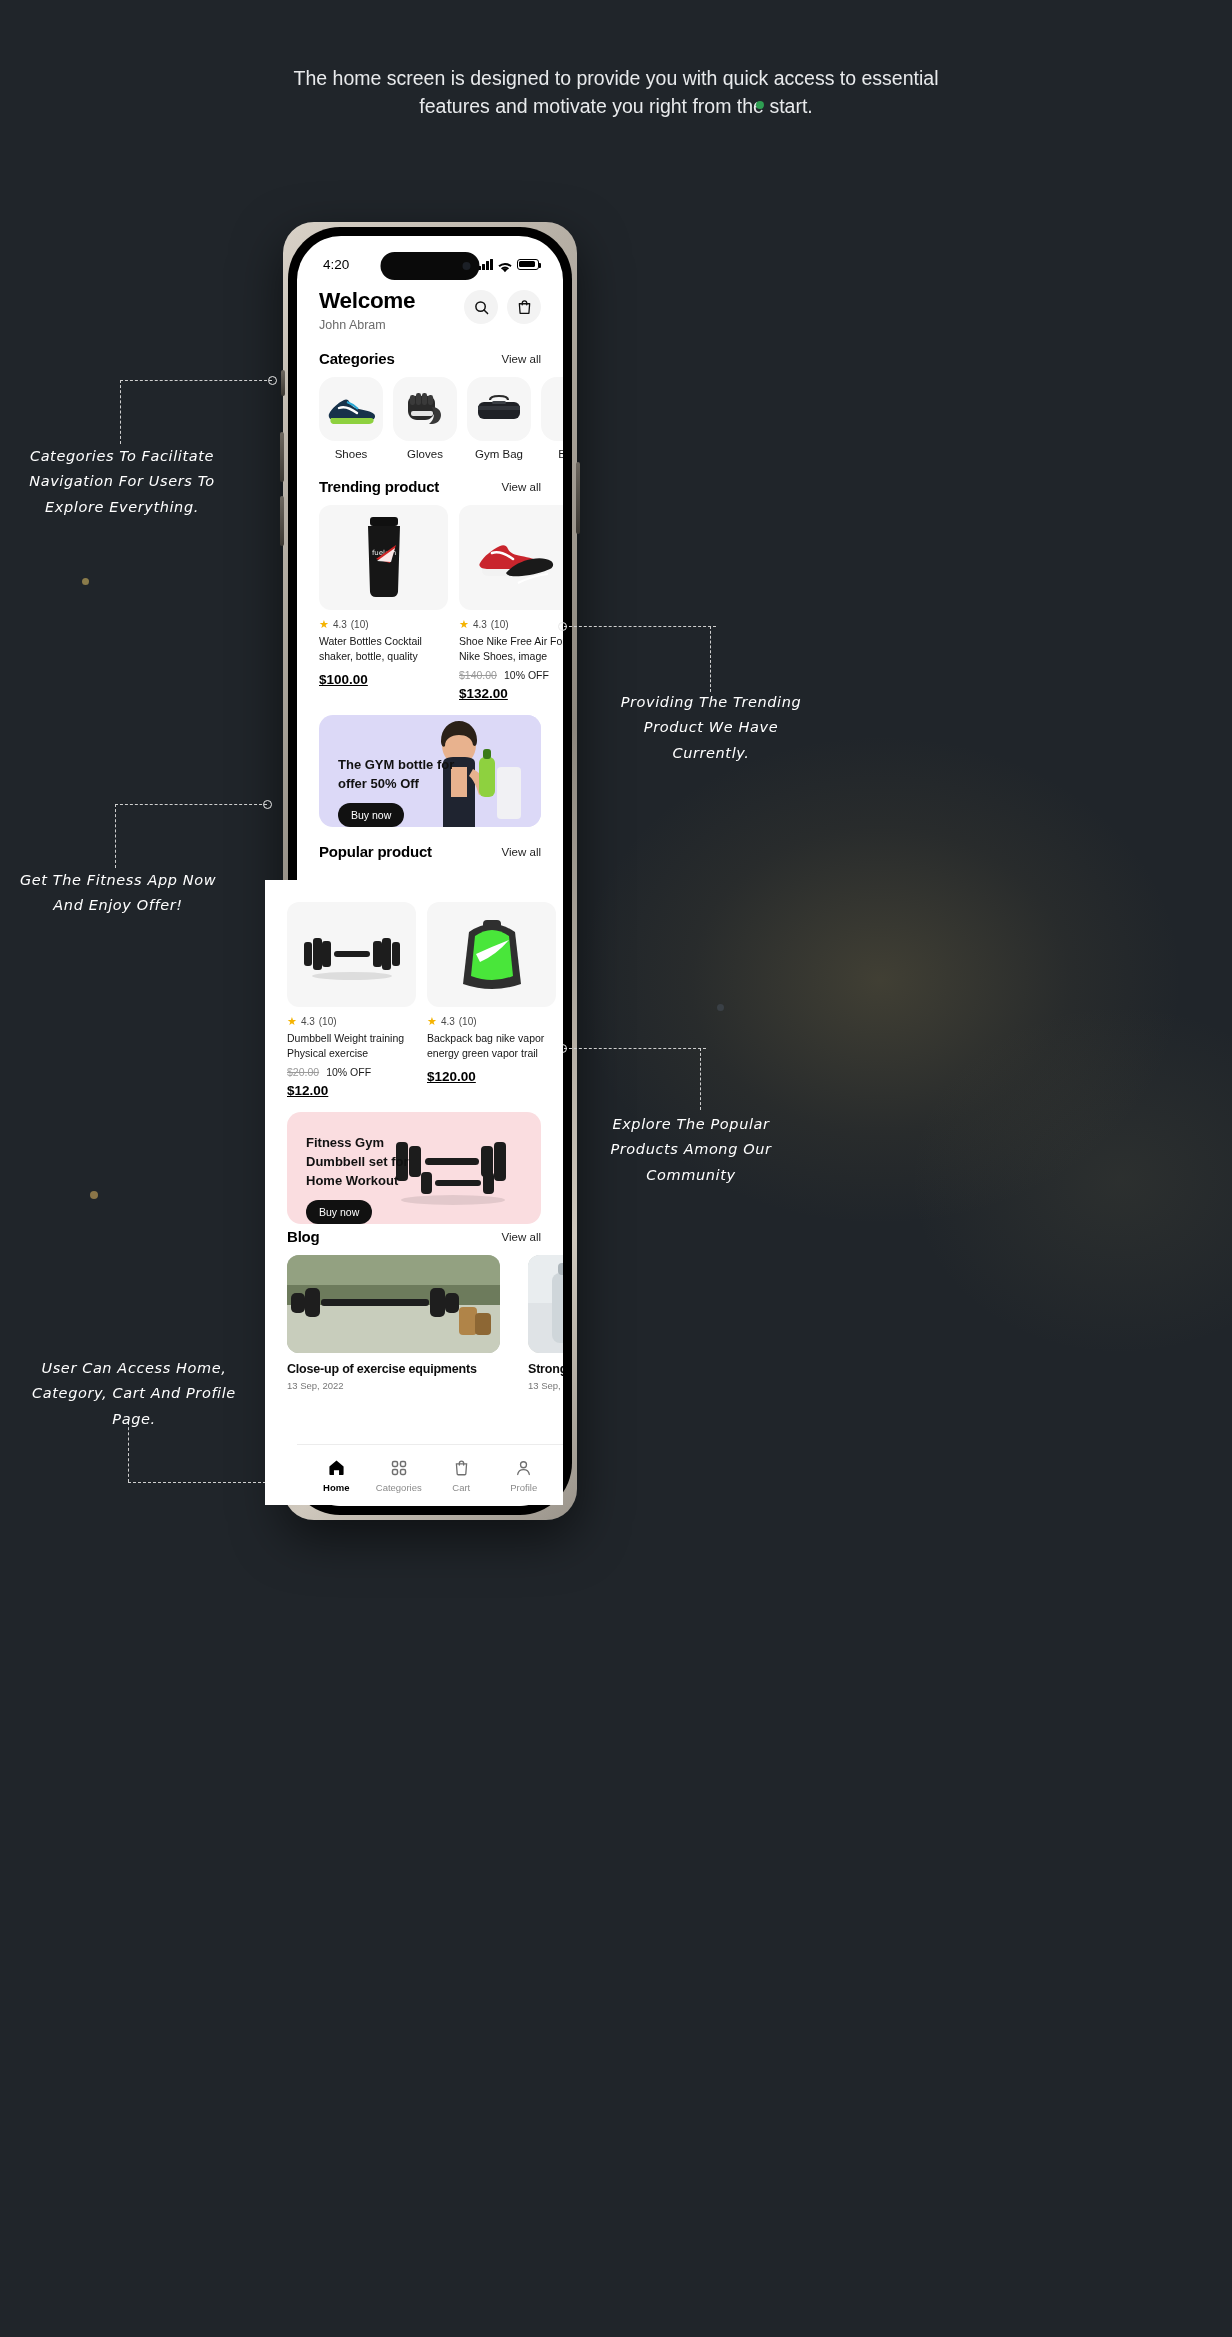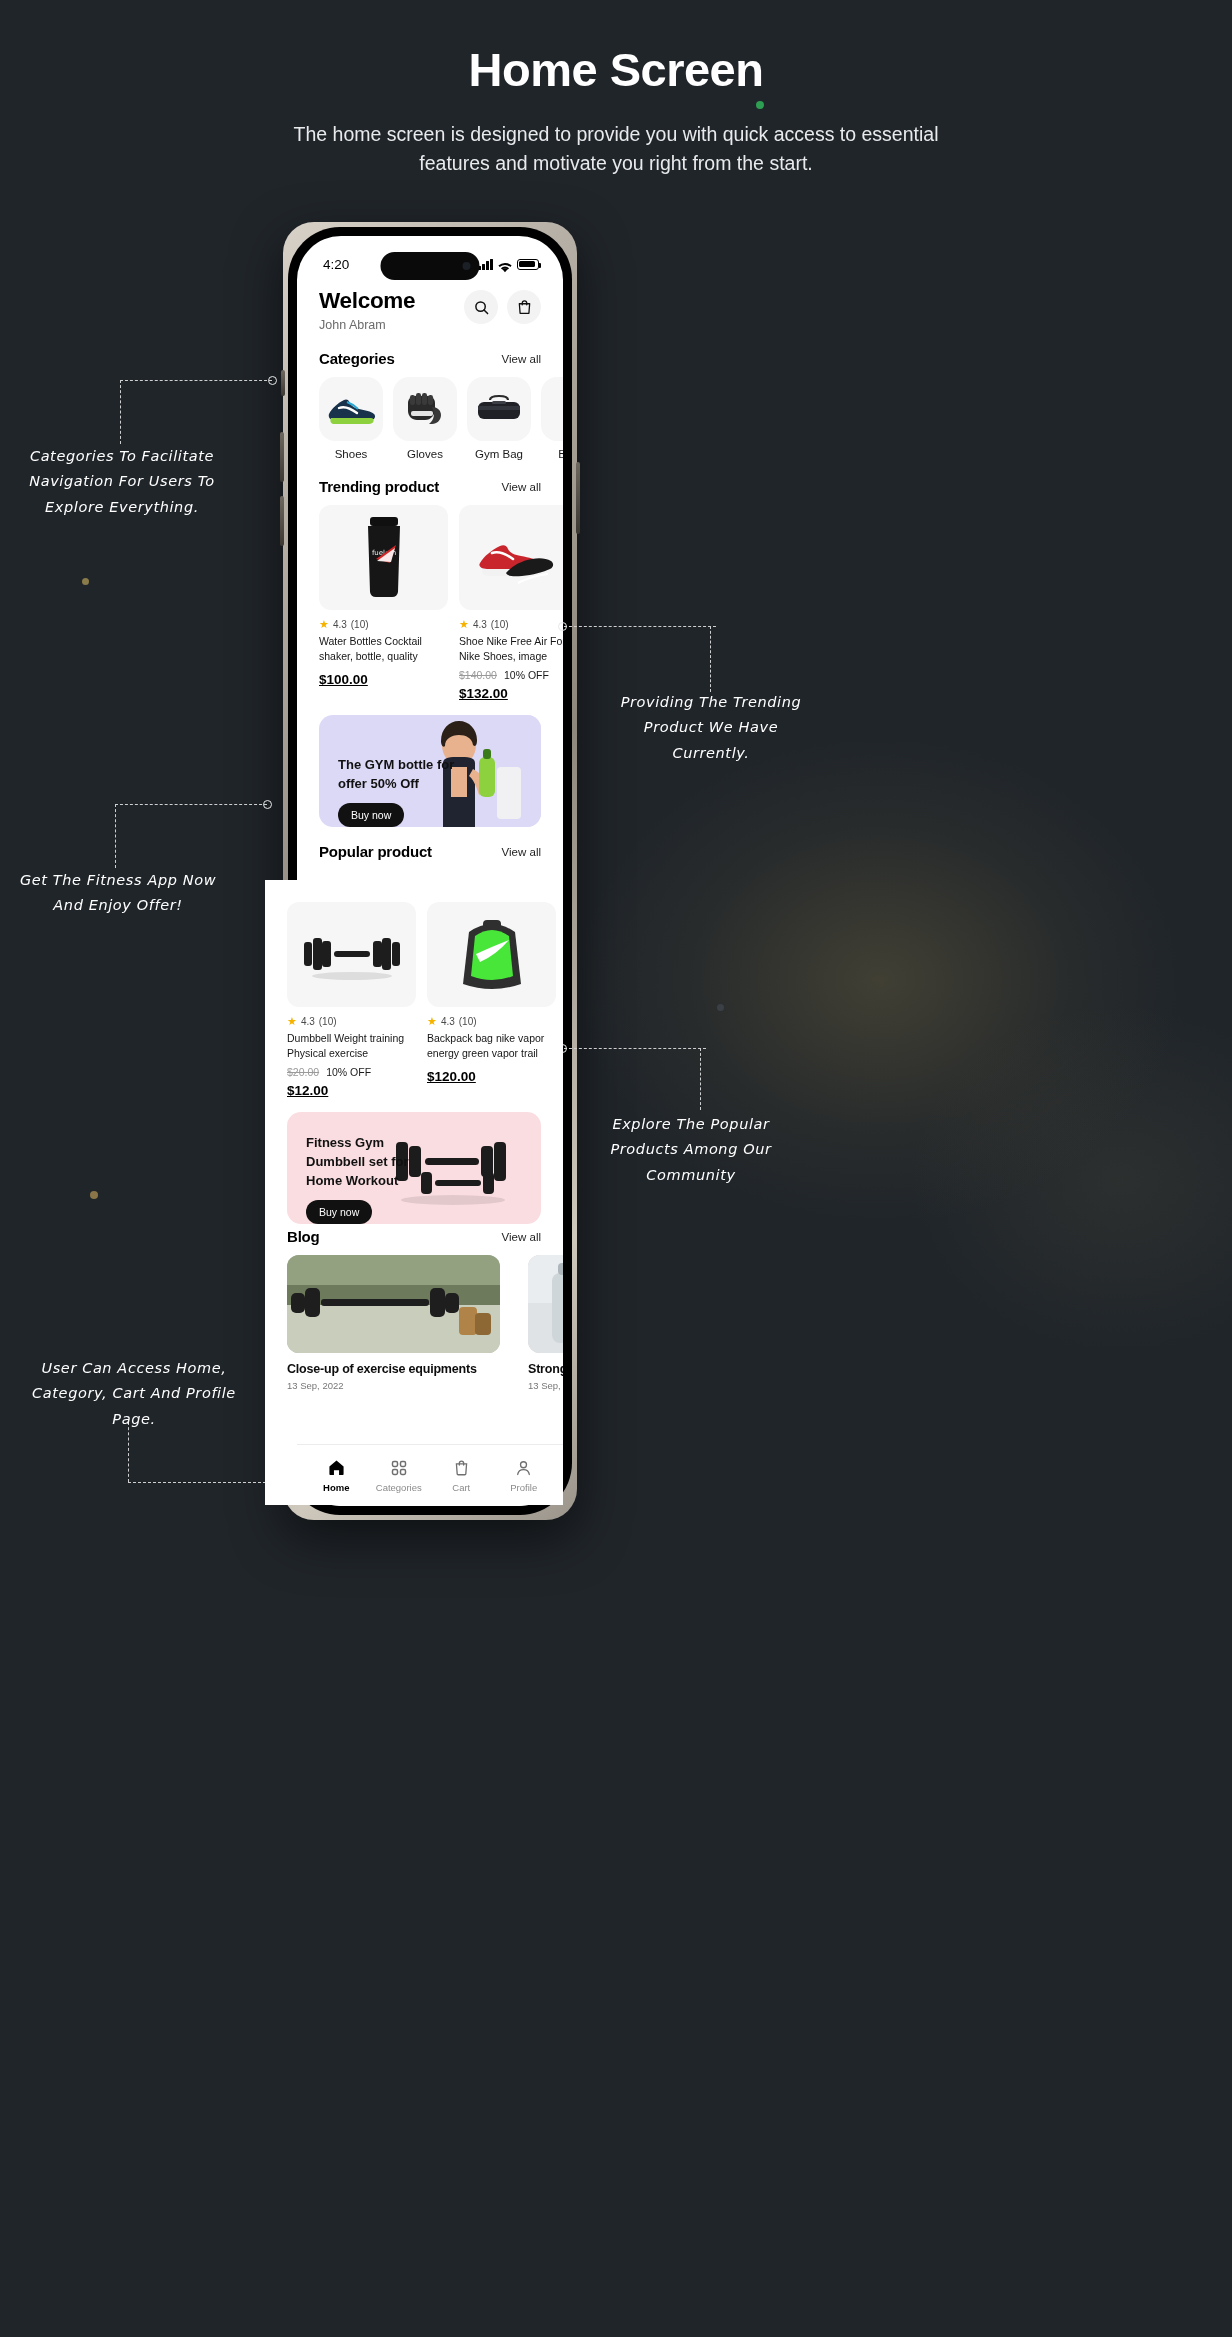--- a/index.html
+++ b/index.html
@@ -190,21 +190,20 @@
   .leader .h { position:absolute; border-top: 1.6px dashed #cfcfcf; height:0; }
   .leader .v { position:absolute; border-left: 1.6px dashed #cfcfcf; width:0; }
   .knob { position:absolute; width:9px; height:9px; border:1.8px solid #e8e8e8; border-radius:50%; background:transparent; }
 </style>
 </head>
 <body>
 
 <div class="page">
 
   <div class="hero">
-    <div class="hero-title">Home Screen</div>
     <div class="hero-sub">The home screen is designed to provide you with quick access to essential features and motivate you right from the start.</div>
   </div>
 
   <div class="dot dot-green"></div>
   <div class="dot dot-gold1"></div>
   <div class="dot dot-gold2"></div>
   <div class="dot dot-gray1"></div>
 
   <div class="overflow-panel">
     <div style="padding: 12px 22px 0;">

